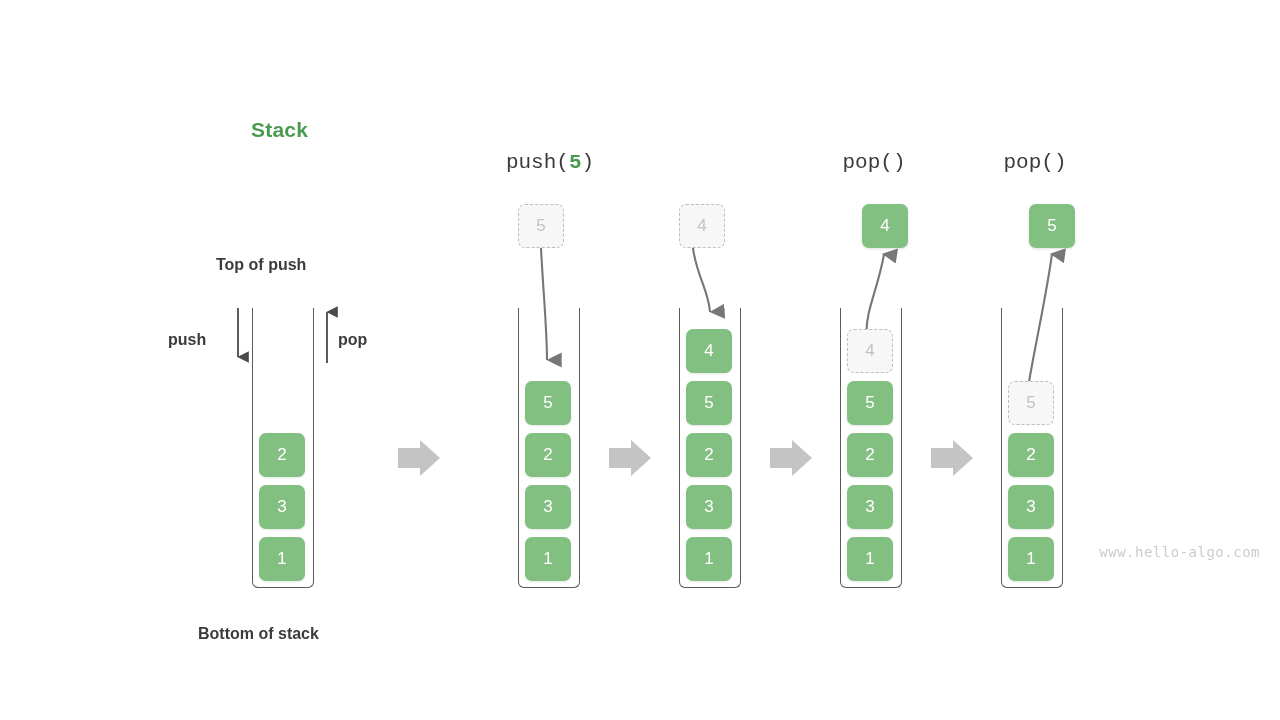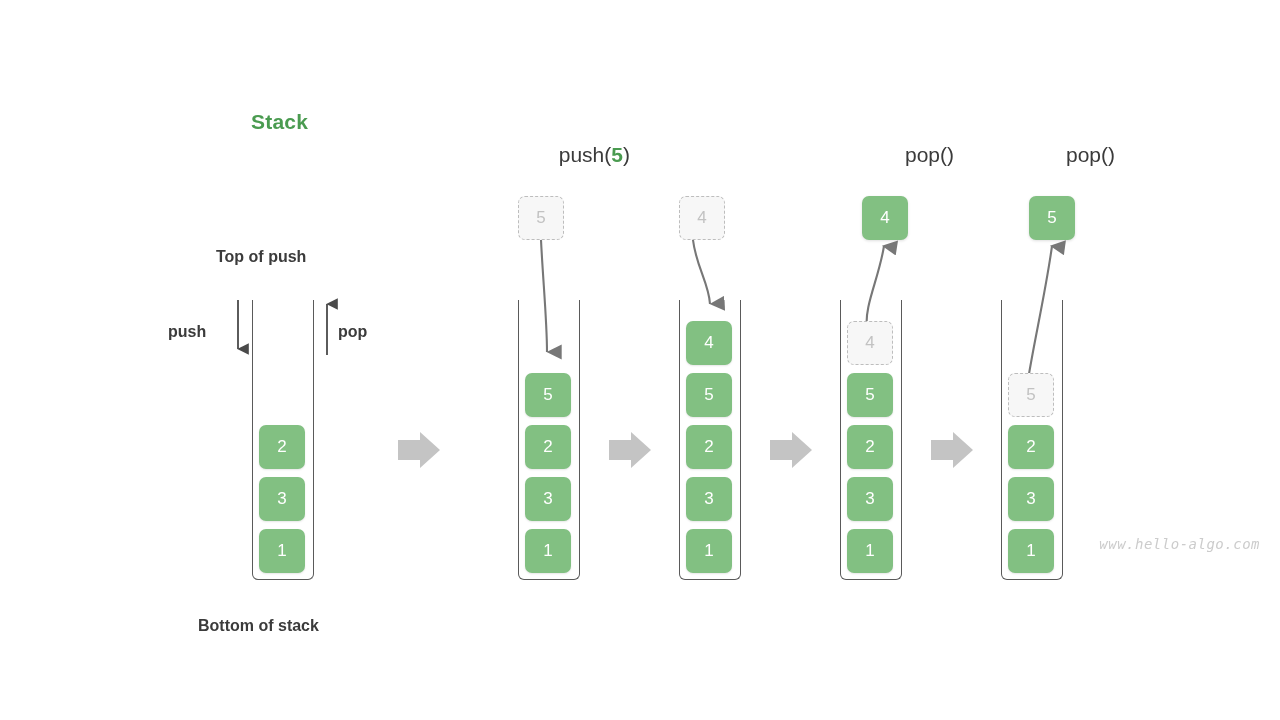--- a/index.html
+++ b/index.html
@@ -3,55 +3,54 @@
 <meta charset="utf-8">
 <style>
   * { margin:0; padding:0; box-sizing:border-box; }
   html,body { width:1280px; height:720px; }
   body {
     background:#ffffff;
     font-family:"Liberation Sans", sans-serif;
     position:relative;
     overflow:hidden;
   }
-  #canvas { position:absolute; inset:0; width:1280px; height:568px; }
+  #canvas { position:absolute; inset:0; width:1280px; height:568px;margin-top:8px; }
 
   
   .title {
     position:absolute;
     font-size:21px; font-weight:bold;
     color:#4a9b50;
     letter-spacing:.2px;
     white-space:nowrap;
   }
   .lbl {
     position:absolute;
     font-size:16px; font-weight:bold;
     color:#3b3b3b;
     white-space:nowrap;
   }
   .op-label {
     position:absolute;
-    font-family:Liberation Sans, sans-serif;
+    font-family:Liberation Mono, monospace;
     font-size:21px;
     color:#3b3b3b;
     white-space:nowrap;
-    text-align:right;
+    text-align:center;
   }
   .op-label .arg { color:#4a9b50; font-weight:bold; }
 
   .watermark {
     position:absolute;
     right:20px; bottom:16px;
     font-family:"DejaVu Sans Mono","Liberation Mono",monospace;
     font-size:14px;
     color:#cccccc;
     letter-spacing:.5px;
     white-space:nowrap;
-    font-style:italic;
   }
 
   
   .stack-col { position:absolute; }
   .vessel {
     position:absolute;
     border-left:1.6px solid #5a5a5a;
     border-right:1.6px solid #5a5a5a;
     border-bottom:1.6px solid #5a5a5a;
     border-top:none;

